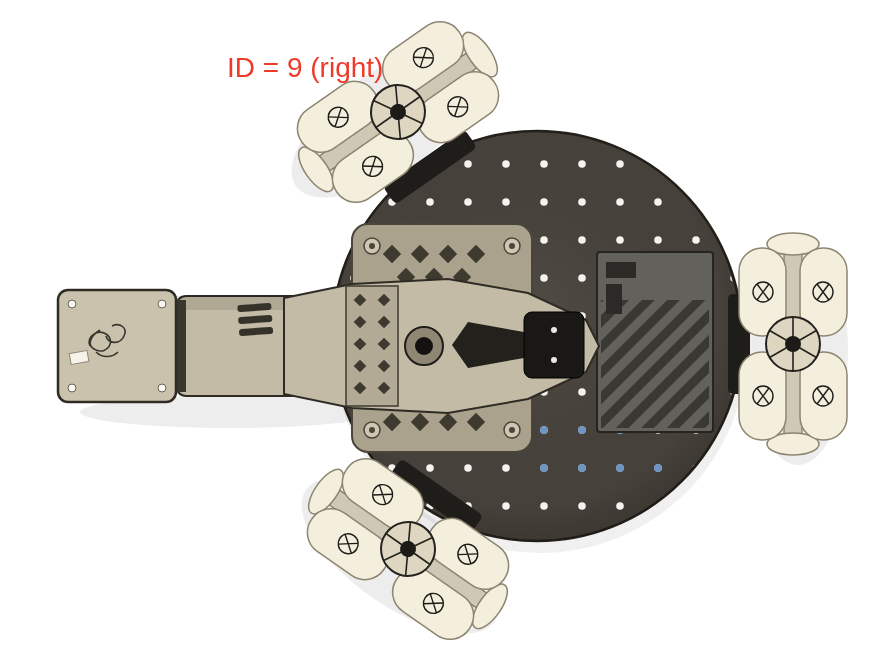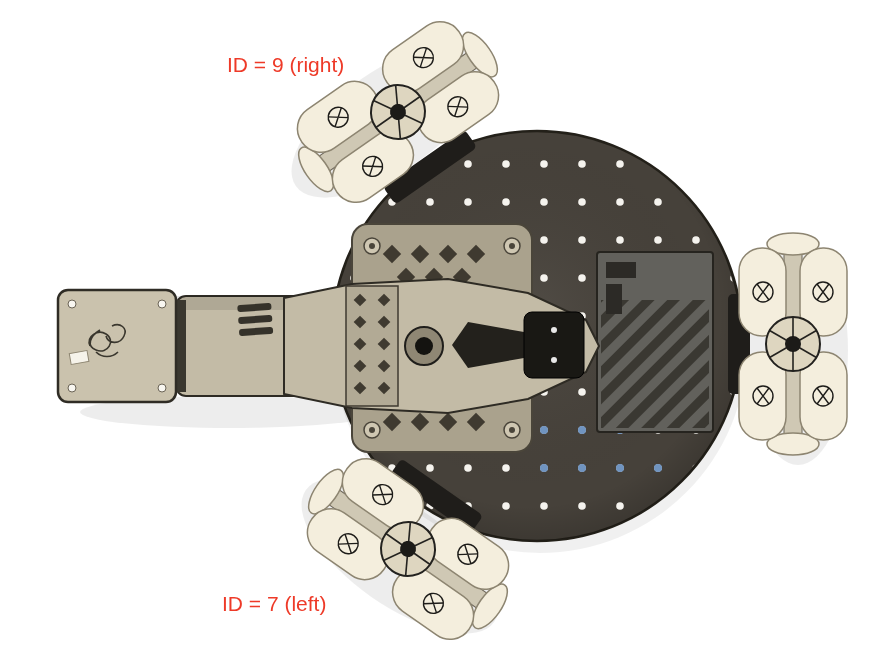--- a/index.html
+++ b/index.html
@@ -4,21 +4,21 @@
 <style>
   html,body{margin:0;padding:0;background:#ffffff;}
   .stage{
     position:relative;width:888px;height:669px;background:#ffffff;overflow:hidden;
     font-family:"Liberation Sans", sans-serif;
   }
   .stage svg{position:absolute;left:0;top:0;}
   .lbl{
     position:absolute;
     color:var(--annotation,#ee3a28);
-    font-size:21px;line-height:1.1;white-space:nowrap;
+    font-size:28px;line-height:1.1;white-space:nowrap;
     font-family:"Liberation Sans", sans-serif;
   }
   
   .c-plate{fill:var(--plate,#46413a);}
   .c-arm{fill:var(--arm,#c3bba6);}
   .c-armdark{fill:var(--arm-dark,#aaa28d);}
   .c-roller{fill:var(--roller,#f4eedd);}
   .c-dot{fill:var(--dot,#f5f3ee);}
   .c-blue{fill:var(--blue-dot,#7094c0);}
   .c-vent{fill:var(--vent-box,#62615c);}
@@ -203,14 +203,13 @@
         <circle cx="424" cy="346" r="9" fill="#141310"></circle>
       </g>
     </g>
 
     <use href="#wheel" transform="translate(398,112) rotate(-35)"></use>
     <use href="#wheel" transform="translate(793,344) rotate(90)"></use>
     <use href="#wheel" transform="translate(408,549) rotate(35)"></use>
   </svg>
 
   <div class="lbl" style="left:227px;top:53px;">ID = 9 (right)</div>
-  <div class="lbl" style="left:222px;top:592px;">ID = 7 (left)</div>
 </div>
 
 </body></html>

